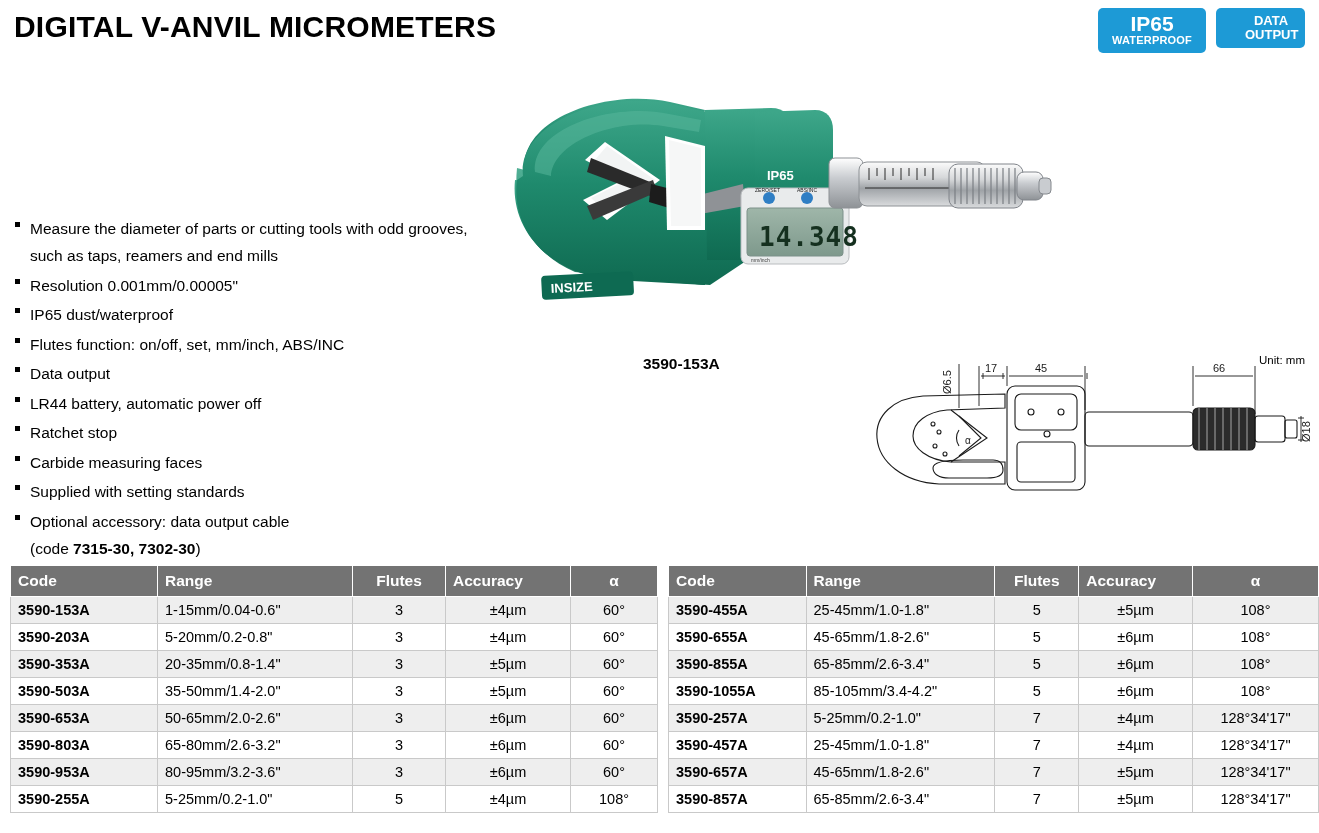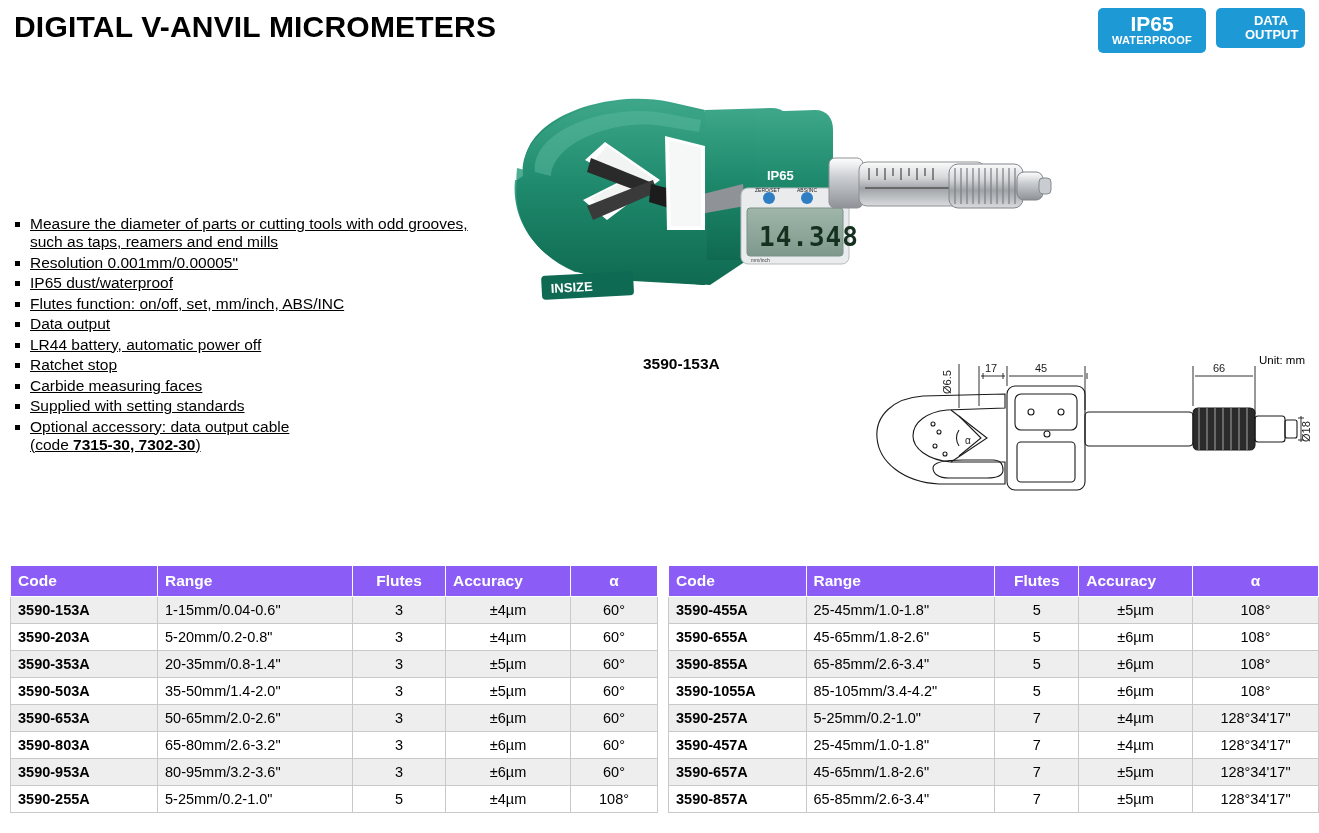--- a/index.html
+++ b/index.html
@@ -25,21 +25,21 @@
   .badge.ip65{width:92px;}
   .badge.ip65 .b1{font-size:21px;display:block;}
   .badge.ip65 .b2{font-size:11px;display:block;letter-spacing:0.2px;}
   .badge.data{width:52px;padding-top:6px;padding-bottom:7px;padding-left:29px;}
   .badge.data .b1{font-size:13px;display:block;}
   .badge.data .b2{font-size:13px;display:block;}
 
   
   .features{
     position:absolute;left:14px;top:215px;width:480px;
-    font-size:15.5px;line-height:18px;text-decoration:underline;
+    font-size:15.5px;line-height:27px;
   }
   .features li{
     list-style:none;position:relative;padding-left:16px;margin-bottom:2.5px;
   }
   .features li:before{
     content:"";position:absolute;left:1px;top:7px;width:5px;height:5px;background:#000;
   }
   .features ul{margin:0;padding:0;}
   .features b{font-weight:bold;}
 
@@ -54,21 +54,21 @@
   
   .drawing{position:absolute;left:855px;top:350px;width:460px;height:160px;}
   .unit{position:absolute;right:14px;top:354px;font-size:11.5px;}
 
   
   table{border-collapse:collapse;font-size:14.5px;}
   .tbl{position:absolute;top:565px;}
   .tbl.left{left:10px;}
   .tbl.right{left:668px;}
   th{
-    background:#8b5cf6;color:#fff;font-weight:bold;text-align:left;
+    background:#737373;color:#fff;font-weight:bold;text-align:left;
     padding:4px 7px;height:22px;border:1px solid #ffffff;
     font-size:15.5px;
   }
   th.c{text-align:center;margin-left:40px;}
   td{
     border:1px solid #c9c9c9;padding:3px 7px;height:20px;background:#fff;
   }
   tr:nth-child(odd) td{background:#eeeeee;}
   tr:nth-child(even) td{background:#ffffff;}
   td.code{font-weight:bold;}

